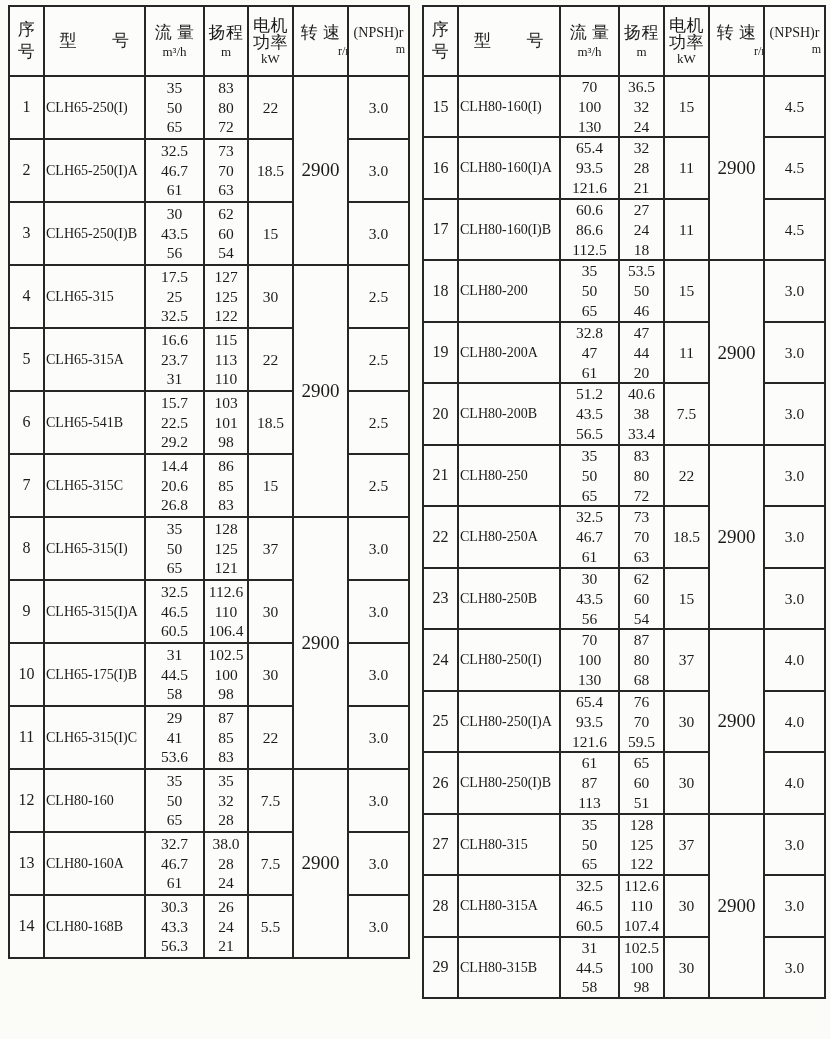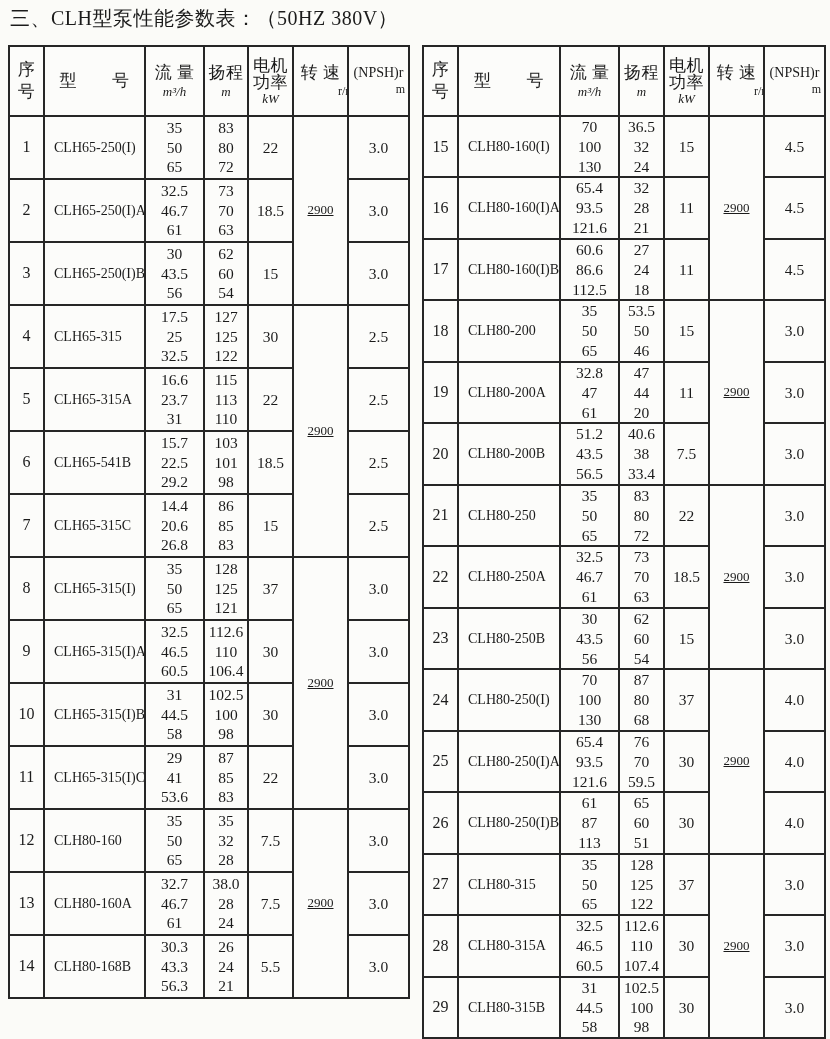--- a/index.html
+++ b/index.html
@@ -25,36 +25,35 @@
     padding:0;text-align:center;vertical-align:middle;
     font-size:16px;line-height:1.28;
     overflow:hidden;
   }
   thead tr{height:70px;}
   table.left  tbody tr{height:63px;}
   table.right tbody tr{height:59px;}
   th{font-weight:normal;font-size:17px;letter-spacing:0.5px;}
   .pre{white-space:pre-line;}
   .tight{line-height:1.02;}
-  .unit{font-size:13px;letter-spacing:0;font-style:italic;}
+  .unit{font-size:13px;letter-spacing:0;}
   .unit-mid{font-size:12px;letter-spacing:0;margin-left:44px;}
   .npsh-h{font-size:14px;letter-spacing:0;font-family:Liberation Serif, serif;}
   .c-no{font-size:16px;}
   .c-model{
-    text-align:left;padding-left:9px;font-size:14px;
+    text-align:left;padding-left:1px;font-size:14px;
     letter-spacing:0;white-space:nowrap;
   }
   .c-num{font-size:15.5px;}
-  .c-speed{font-size:13px;text-decoration:underline;}
+  .c-speed{font-size:19px;}
 </style>
 </head>
 <body>
 
 <div class="page">
-  <h1 class="title">三、CLH型泵性能参数表：（50HZ  380V）</h1>
 
   <div class="tables">
 
     <table class="left">
       <colgroup>
         <col style="width:35px">
           <col style="width:101px">
           <col style="width:59px">
         <col style="width:44px">
           <col style="width:45px">
@@ -236,21 +235,21 @@
             <td class="c-num">
               <div>112.6</div>
               <div>110</div>
               <div>106.4</div>
             </td>
             <td class="c-num">30</td>
             <td class="c-num">3.0</td>
           </tr>
           <tr>
             <td class="c-no">10</td>
-            <td class="c-model">CLH65-315(I)B</td>
+            <td class="c-model">CLH65-175(I)B</td>
             <td class="c-num">
               <div>31</div>
               <div>44.5</div>
               <div>58</div>
             </td>
             <td class="c-num">
               <div>102.5</div>
               <div>100</div>
               <div>98</div>
             </td>

